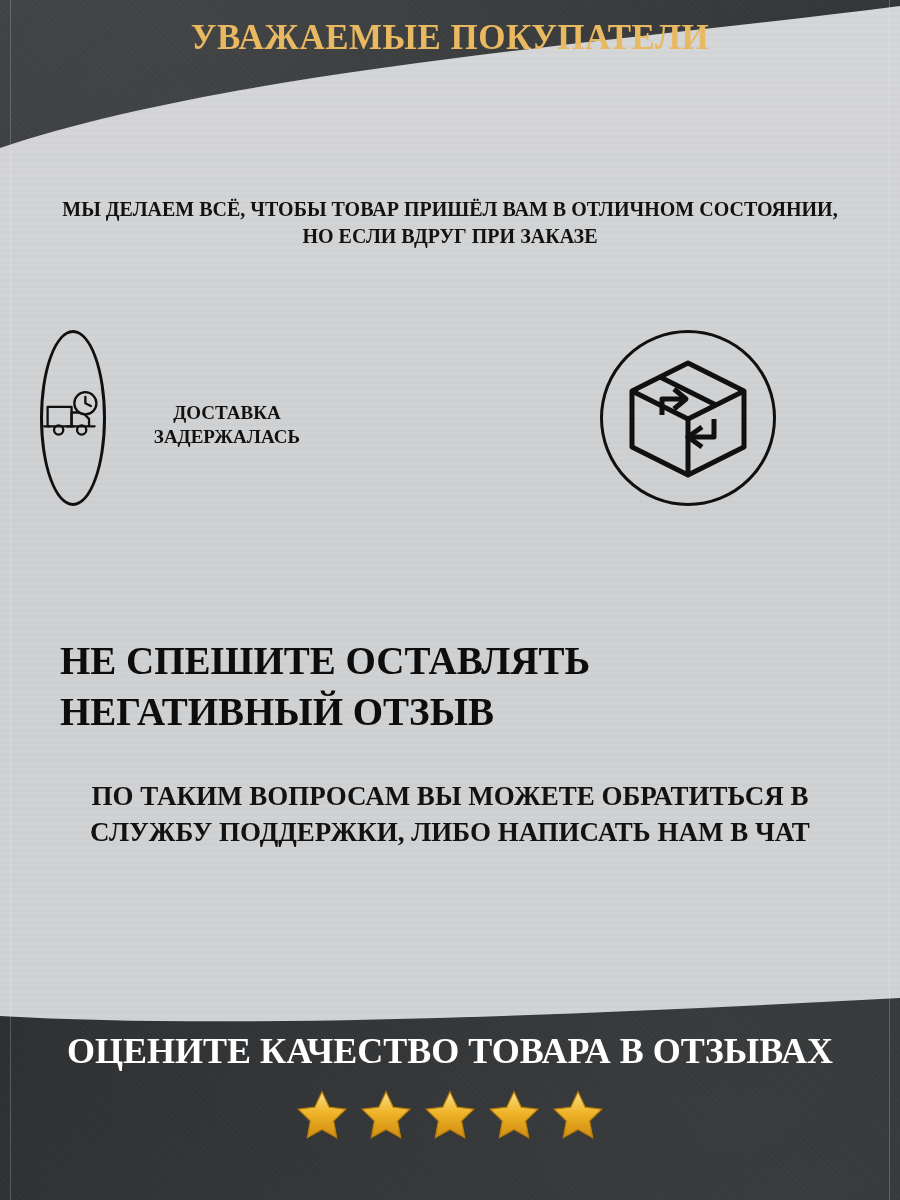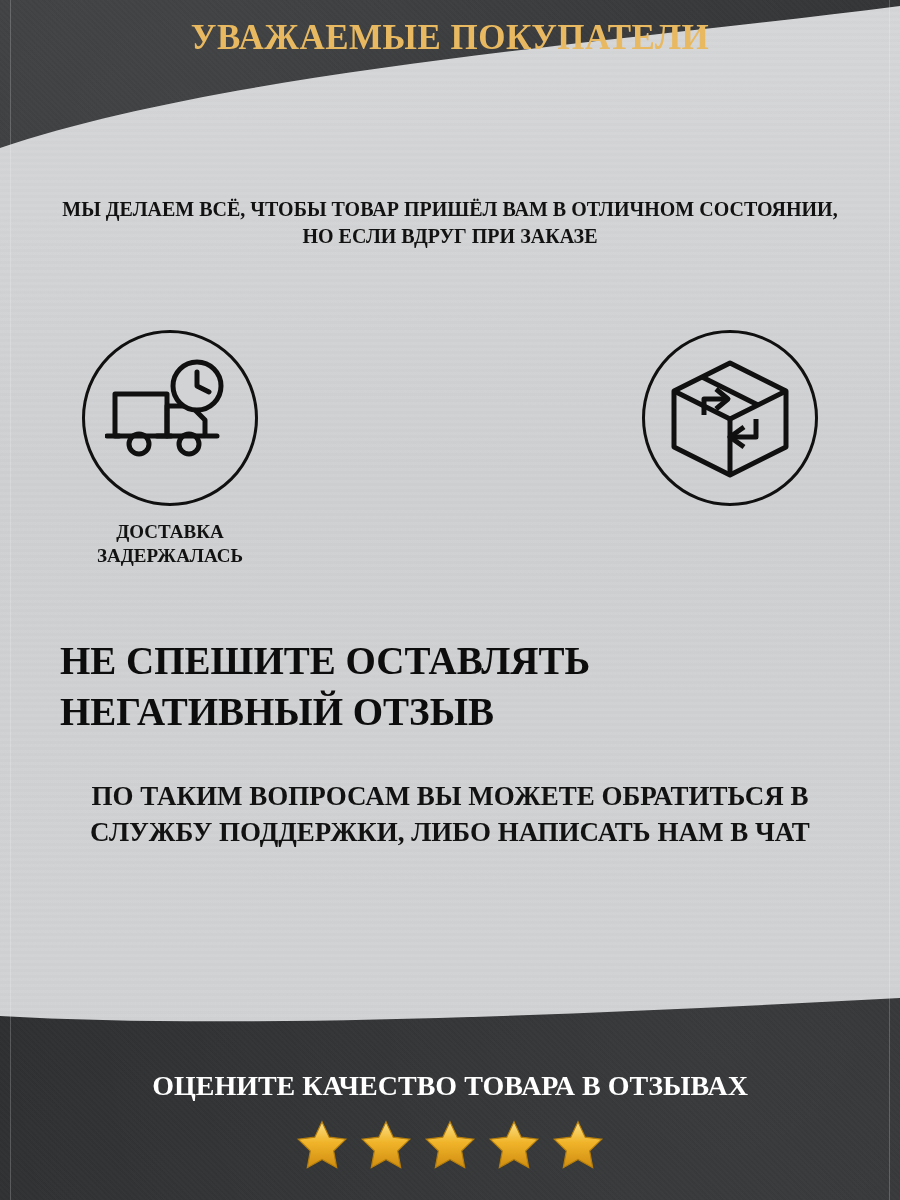--- a/index.html
+++ b/index.html
@@ -114,22 +114,23 @@
     top: 330px;
     left: 40px;
     width: 820px;
     display: flex;
     justify-content: space-between;
     align-items: flex-start;
   }
   .icon-col {
     width: 260px;
     display: flex;
-    flex-direction: column;
+    flex-direction: row;
     align-items: center;
+    gap: 48px;
   }
   .icon-circle {
     width: 170px;
     height: 170px;
     border-radius: 50%;
     border: 3px solid #101010;
     display: flex;
     align-items: center;
     justify-content: center;
     background: transparent;
@@ -176,25 +177,24 @@
   
   .footer {
     position: absolute;
     left: 0;
     top: 1028px;
     width: 900px;
     text-align: center;
   }
   .footer-text {
     color: #ffffff;
-    font-size: 28px;
+    font-size: 36px;
     font-weight: bold;
     line-height: 1.28;
     text-transform: uppercase;
-    margin-top: 40px;
   }
   .stars {
     margin-top: 14px;
     display: flex;
     justify-content: center;
     align-items: center;
     gap: 6px;
   }
   .star {
     display: block;

